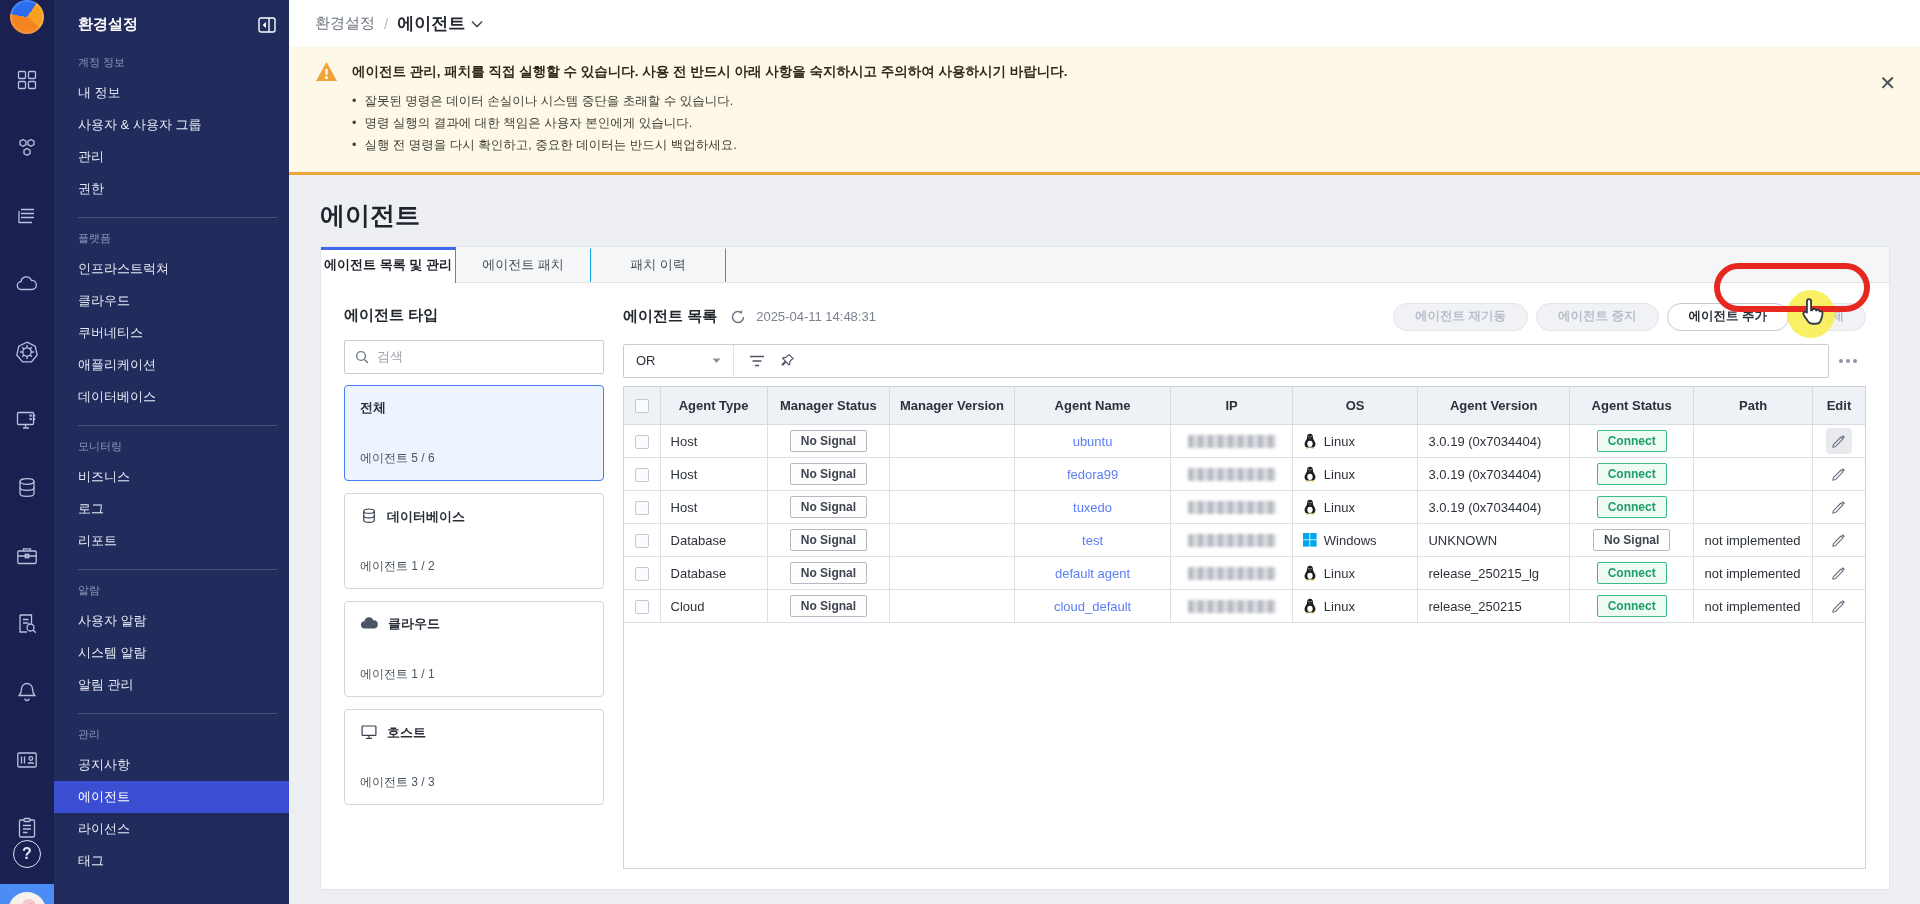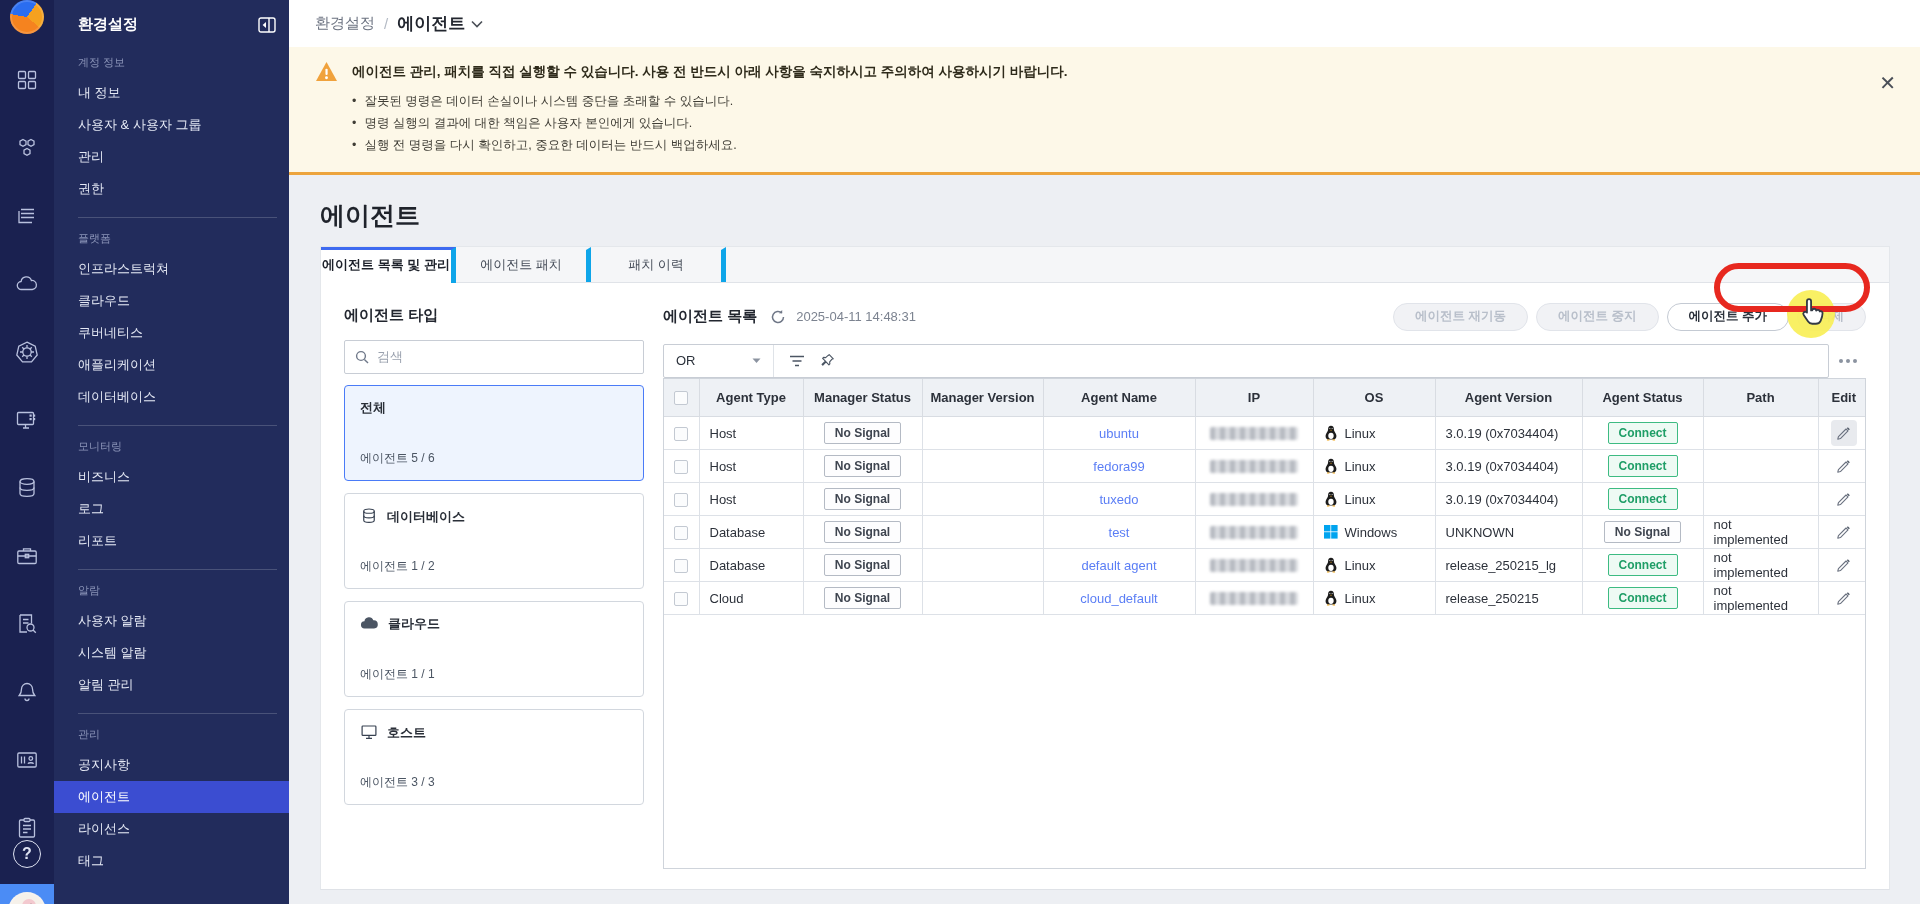--- a/index.html
+++ b/index.html
@@ -41,47 +41,47 @@
   .banner-bullets { margin:9px 0 0 37px; list-style:none; }
   .banner-bullets li { font-size:12.5px; color:#3f3d35; line-height:1.75; }
   .banner-bullets li::before { content:"•"; margin-right:8px; color:#3f3d35; }
   .banner-close { position:absolute; right:24px; top:26px; font-size:20px; color:#4a4f57; cursor:pointer; line-height:1; }
 
   .content { flex:1; background:#edeff3; position:relative; overflow:hidden; }
   .page-title { font-size:25px; font-weight:bold; color:#1f232b; margin:24px 0 14px 31px; }
 
   .card { margin-left:31px; width:1570px; height:644px; background:#ffffff; border:1px solid #e4e7eb; border-bottom-color:#dfe2e7; display:flex; flex-direction:column; }
   .tabs { display:flex; background:#f5f6f8; border-bottom:1px solid #e0e3e8; flex-shrink:0; }
-  .tab { width:135px; text-align:center; padding:6px 0 8px; font-size:13px; color:#454c58; border-right:5px solid #0ea5e9; border-top:3px solid transparent; cursor:pointer; }
+  .tab { width:135px; text-align:center; padding:6px 0 8px; font-size:13px; color:#454c58; border-right:1px solid #0ea5e9; border-top:3px solid transparent; cursor:pointer; }
   .tab.active { background:#ffffff; border-top:3px solid #3e6af0; font-weight:bold; color:#1d212a; margin-bottom:-1px; }
 
   .card-body { flex:1; display:flex; padding:20px 23px; gap:19px; min-height:0; }
 
   
-  .left-col { width:300px; flex-shrink:0; }
+  .left-col { width:260px; flex-shrink:0; }
   .col-heading { font-size:15px; font-weight:bold; color:#22262f; margin:3px 0 15px; }
   .search-box { height:34px; border:1px solid #c8cdd5; border-radius:2px; display:flex; align-items:center; padding:0 10px; gap:8px; background:#fff; }
   .search-box input { border:none; outline:none; flex:1; font-size:13px; color:#ec4899; font-family:inherit; }
   .search-box input::placeholder { color:#9aa1ae; }
   .type-cards { margin-top:11px; display:flex; flex-direction:column; gap:12px; }
   .type-card { height:96px; border:1px solid #d2d7de; border-radius:4px; padding:13px 15px; display:flex; flex-direction:column; justify-content:space-between; cursor:pointer; background:#fff; }
   .type-card.selected { border-color:#4a7bf7; background:#eef4fe; }
   .tc-title { display:flex; align-items:center; gap:9px; font-size:13px; font-weight:bold; color:#2a2f38; }
   .tc-count { font-size:12px; color:#4b5563; }
 
   
   .right-col { flex:1; display:flex; flex-direction:column; min-width:0; }
   .list-header { display:flex; align-items:center; margin-bottom:13px; height:28px; }
   .refresh-ic { margin-left:13px; cursor:pointer; display:grid; place-items:center; }
   .refreshed-at { font-size:13px; color:#7c8390; margin-left:10px; }
   .btn-group { margin-left:auto; display:flex; gap:8px; }
   .btn { height:28px; padding:0 21px; font-size:12.5px; font-weight:600; border-radius:14px; border:1px solid #e1e4ea; background:#f1f2f5; color:#b8bfca; cursor:default; font-family:inherit; }
   .btn.enabled { background:#ffffff; border-color:#c4cad3; color:#2b313b; cursor:pointer; }
 
-  .filter-row { display:flex; align-items:center; }
+  .filter-row { display:flex; align-items:center; margin-bottom:8px; }
   .filter-bar { flex:1; height:34px; border:1px solid #c8cdd5; border-radius:2px; display:flex; align-items:center; background:#fff; }
   .op-select { width:110px; height:100%; padding:0 12px; display:flex; align-items:center; justify-content:space-between; border-right:1px solid #dfe3e8; font-size:13px; color:#2b313b; cursor:pointer; }
   .fbar-ic { margin-left:15px; cursor:pointer; display:grid; place-items:center; }
   .more-btn { width:37px; display:flex; justify-content:center; gap:3px; cursor:pointer; }
   .more-btn i { width:4px; height:4px; border-radius:50%; background:#8b93a0; }
 
   .table-wrap { flex:1; border:1px solid #cfd4db; overflow:hidden; background:#fff; }
   table { width:100%; border-collapse:collapse; table-layout:fixed; font-size:13px; color:#2c313a; }
   th { background:#eef1f5; font-weight:bold; height:38px; border:1px solid #d8dce2; text-align:center; font-size:13px; }
   td { height:33px; border:1px solid #dde1e7; padding:0 10px; text-align:center; }

